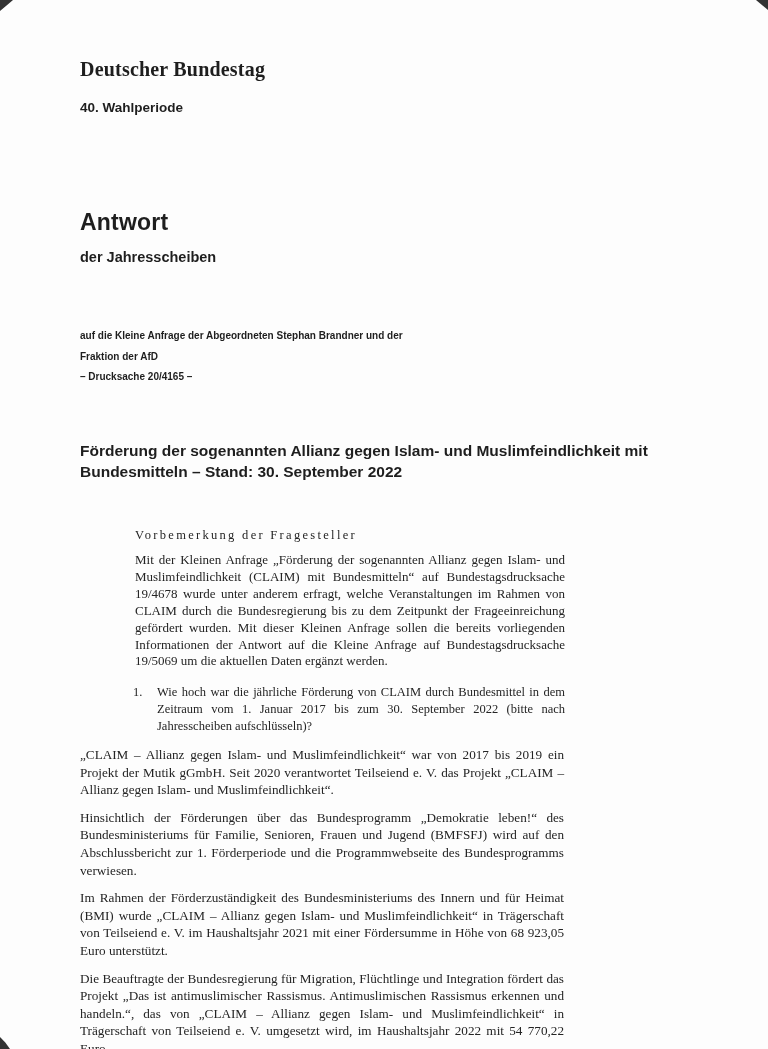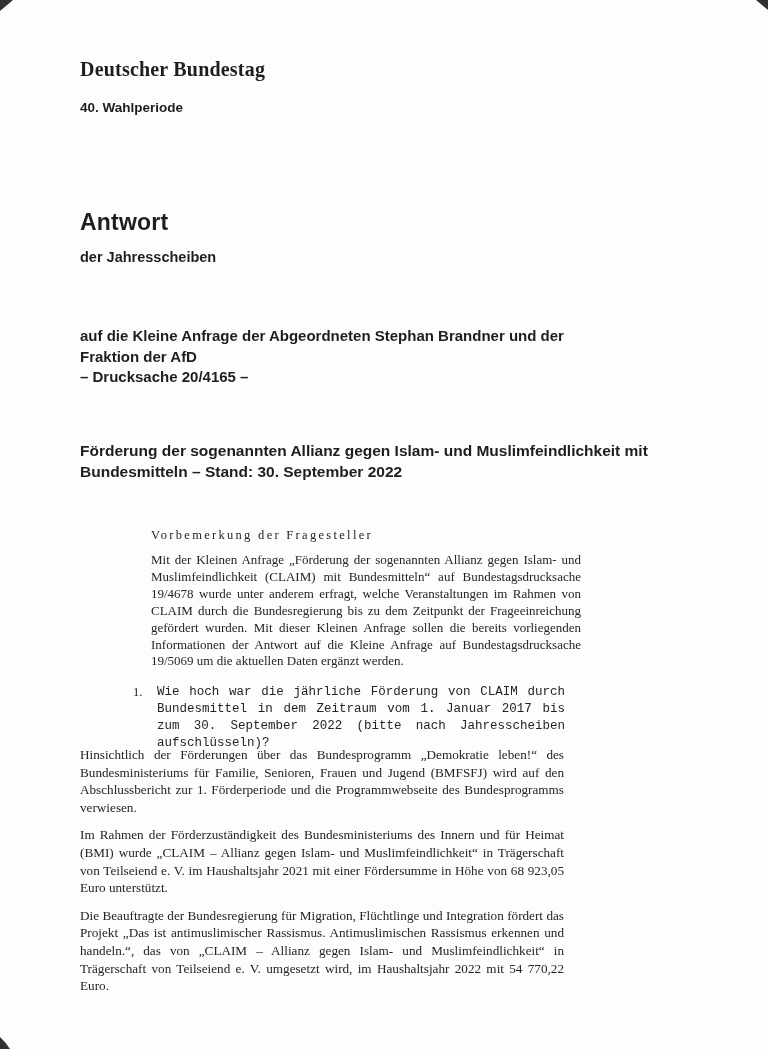--- a/index.html
+++ b/index.html
@@ -30,42 +30,42 @@
   .doc-label { font-size: 15px; font-weight: bold; margin-right: 5px; }
   .doc-prefix{ font-weight: 400; }
   .doc-num   { font-weight: bold; }
   .doc-date  { font-size: 11.5px; font-weight: bold; color: #3c3c3c; margin-top: 8px; }
 
   .doc-type   { left: 80px; top: 209px; font-size: 23px; font-weight: bold; letter-spacing: .2px; }
   .doc-author { left: 80px; top: 249px; font-size: 14.5px; font-weight: bold; }
 
   .reference {
     left: 80px; top: 326px; width: 620px;
-    font-size: 15px; font-weight: bold; line-height: 20.5px;
+    font-size: 10px; font-weight: bold; line-height: 20.5px;
     white-space: pre-line;
   }
   .subject {
     left: 80px; top: 440px; width: 650px;
     font-size: 15.5px; font-weight: bold; line-height: 21px;
     white-space: pre-line;
   }
 
   .serif { font-family: "Liberation Serif", serif; color: #242424; }
 
-  .preliminary { left: 135px; top: 528px; width: 430px; margin-left: 16px; }
+  .preliminary { left: 135px; top: 528px; width: 430px; }
   .prelim-heading { font-size: 12.5px; letter-spacing: 2.3px; white-space: nowrap; }
   .prelim-para {
     margin-top: 9px;
     font-size: 13px; line-height: 16.9px;
     text-align: justify;
   }
 
   .question { left: 133px; top: 684px; width: 432px; display: flex; }
   .q-num  { width: 24px; flex-shrink: 0; font-size: 12.5px; line-height: 16.9px; }
-  .q-text { font-size: 12.5px; line-height: 16.9px; text-align: justify; font-family: Liberation Mono, monospace; }
+  .q-text { font-size: 12.5px; line-height: 16.9px; text-align: justify; }
 
   .answer { left: 80px; top: 746px; width: 484px; }
   .answer p {
     margin: 0 0 10px 0;
     font-size: 13.2px; line-height: 17.6px;
     text-align: justify;
   }
 </style>
 </head>
 <body>
@@ -94,18 +94,19 @@
     <div class="prelim-heading">Vorbemerkung der Fragesteller</div>
     <div class="prelim-para">Mit der Kleinen Anfrage „Förderung der sogenannten Allianz gegen Islam- und Muslimfeindlichkeit (CLAIM) mit Bundesmitteln“ auf Bundestagsdrucksache 19/4678 wurde unter anderem erfragt, welche Veranstaltungen im Rahmen von CLAIM durch die Bundesregierung bis zu dem Zeitpunkt der Frageeinreichung gefördert wurden. Mit dieser Kleinen Anfrage sollen die bereits vorliegenden Informationen der Antwort auf die Kleine Anfrage auf Bundestagsdrucksache 19/5069 um die aktuellen Daten ergänzt werden.</div>
   </div>
 
   <div class="abs question serif">
     <div class="q-num">1.</div>
     <div class="q-text">Wie hoch war die jährliche Förderung von CLAIM durch Bundesmittel in dem Zeitraum vom 1. Januar 2017 bis zum 30. September 2022 (bitte nach Jahresscheiben aufschlüsseln)?</div>
   </div>
 
   <div class="abs answer serif">
+    <p>„CLAIM – Allianz gegen Islam- und Muslimfeindlichkeit“ war von 2017 bis 2019 ein Projekt der Mutik gGmbH. Seit 2020 verantwortet Teilseiend e. V. das Projekt „CLAIM – Allianz gegen Islam- und Muslimfeindlichkeit“.</p>
     <p>Hinsichtlich der Förderungen über das Bundesprogramm „Demokratie leben!“ des Bundesministeriums für Familie, Senioren, Frauen und Jugend (BMFSFJ) wird auf den Abschlussbericht zur 1. Förderperiode und die Programmwebseite des Bundesprogramms verwiesen.</p>
     <p>Im Rahmen der Förderzuständigkeit des Bundesministeriums des Innern und für Heimat (BMI) wurde „CLAIM – Allianz gegen Islam- und Muslimfeindlichkeit“ in Trägerschaft von Teilseiend e. V. im Haushaltsjahr 2021 mit einer Fördersumme in Höhe von 68 923,05 Euro unterstützt.</p>
     <p>Die Beauftragte der Bundesregierung für Migration, Flüchtlinge und Integration fördert das Projekt „Das ist antimuslimischer Rassismus. Antimuslimischen Rassismus erkennen und handeln.“, das von „CLAIM – Allianz gegen Islam- und Muslimfeindlichkeit“ in Trägerschaft von Teilseiend e. V. umgesetzt wird, im Haushaltsjahr 2022 mit 54 770,22 Euro.</p>
   </div>
 
 </div>
 
 </body></html>

